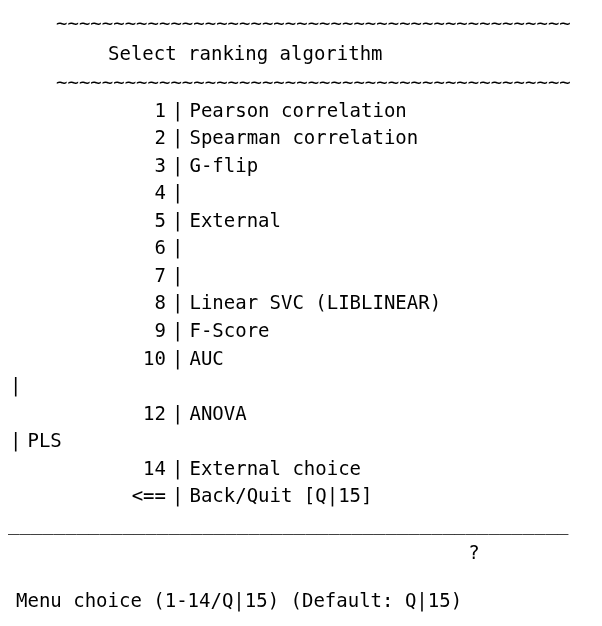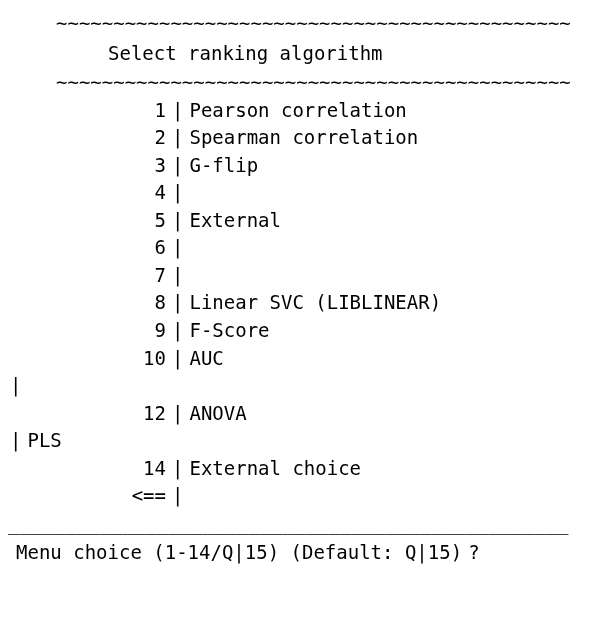--- a/index.html
+++ b/index.html
@@ -51,20 +51,21 @@
       letter-spacing: 0px;
     }
     .prompt-row {
       display: flex;
       white-space: pre;
       padding-left: 12px;
       padding-top: 2px;
     }
     .prompt-text {
       white-space: pre;
+      margin-top: 48px;
     }
     .prompt-q {
       padding-left: 6px;
     }
     .cursor-area {
       display: inline-block;
       min-width: 10px;
     }
   </style>
 </head>
@@ -84,21 +85,21 @@
     <div class="menu-row"><span class="menu-key">5</span><span class="menu-sep">|</span><span class="menu-label">External</span></div>
     <div class="menu-row"><span class="menu-key">6</span><span class="menu-sep">|</span></div>
     <div class="menu-row"><span class="menu-key">7</span><span class="menu-sep">|</span></div>
     <div class="menu-row"><span class="menu-key">8</span><span class="menu-sep">|</span><span class="menu-label">Linear SVC (LIBLINEAR)</span></div>
     <div class="menu-row"><span class="menu-key">9</span><span class="menu-sep">|</span><span class="menu-label">F-Score</span></div>
     <div class="menu-row"><span class="menu-key">10</span><span class="menu-sep">|</span><span class="menu-label">AUC</span></div>
     <div class="menu-row"><span class="menu-sep">|</span></div>
     <div class="menu-row"><span class="menu-key">12</span><span class="menu-sep">|</span><span class="menu-label">ANOVA</span></div>
     <div class="menu-row"><span class="menu-sep">|</span><span class="menu-label">PLS</span></div>
     <div class="menu-row"><span class="menu-key">14</span><span class="menu-sep">|</span><span class="menu-label">External choice</span></div>
-    <div class="menu-row"><span class="menu-key">&lt;==</span><span class="menu-sep">|</span></div>
+    <div class="menu-row"><span class="menu-key">&lt;==</span><span class="menu-sep">|</span><span class="menu-label">Back/Quit [Q|15]</span></div>
   </div>
 
 <div class="hr-line">_________________________________________________</div>
 
 <div class="prompt-row">
   <span class="prompt-text">Menu choice (1-14/Q|15) (Default: Q|15)</span>
   <span class="prompt-q">?</span>
   <span class="cursor-area"></span>
 </div>
 

